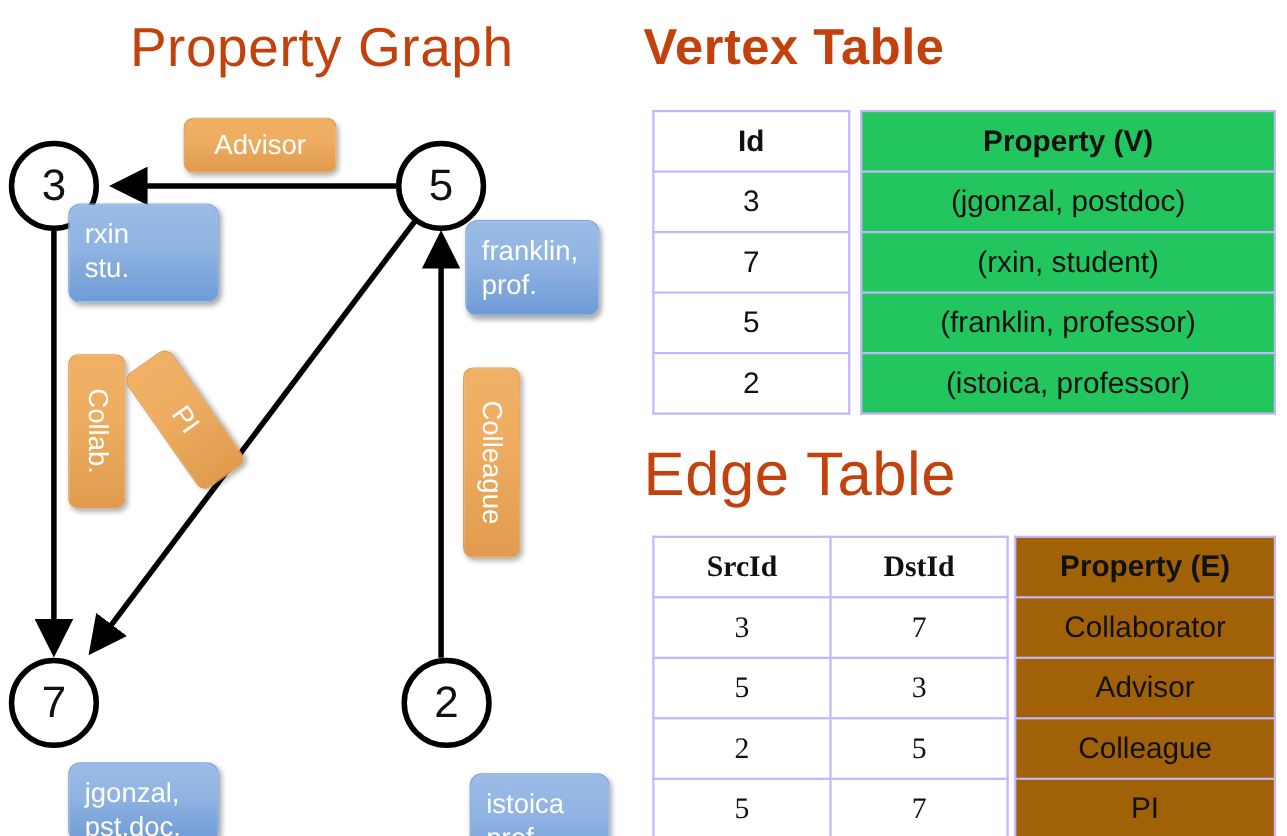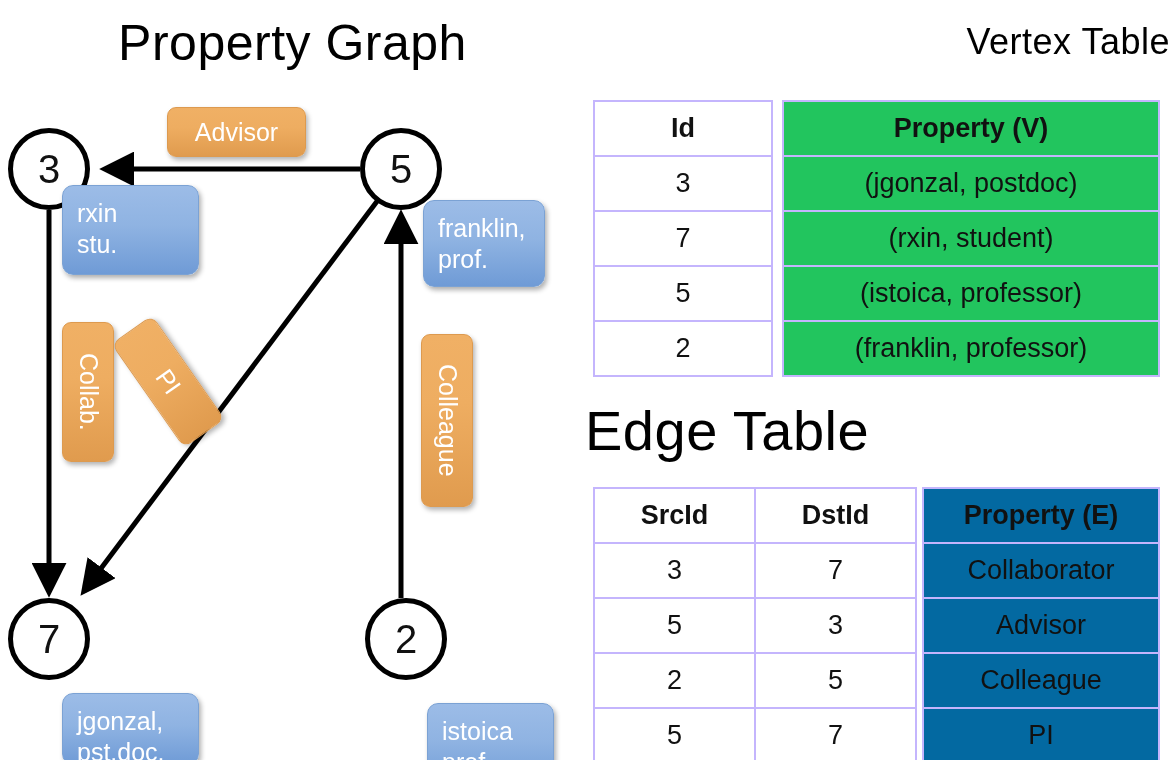--- a/index.html
+++ b/index.html
@@ -16,34 +16,35 @@
     font-family: "Liberation Sans", sans-serif;
     color: #000000;
   }
 
   
   .title {
     position: absolute;
     font-family: "Liberation Sans", sans-serif;
     font-weight: 300;
     letter-spacing: 0.5px;
-    color: #000000;
+    color: #c2410c;
     white-space: nowrap;
   }
   #title-property-graph {
     left: 0; top: 14px; width: 585px;
     text-align: center;
     font-size: 50px;
     line-height: 58px;
   }
   #title-vertex-table {
     left: 585px; top: 14px; width: 585px;
-    text-align: right;
-    font-size: 36px;
+    text-align: left;
+    font-size: 46px;
     line-height: 56px;
+    font-weight: bold;
   }
   #title-edge-table {
     left: 585px; top: 403px; width: 585px;
     text-align: left;
     font-size: 56px;
     line-height: 56px;
   }
 
   
   #graph-pane {
@@ -162,25 +163,25 @@
   
   #vertex-id-table { left: 593px; top: 100px; width: 180px; }
   #vertex-id-table td, #vertex-id-table th { height: 53px; }
 
   
   #vertex-prop-table { left: 782px; top: 100px; width: 378px; }
   #vertex-prop-table td, #vertex-prop-table th { height: 53px; background: #22c55e; }
 
   
   #edge-ids-table { left: 593px; top: 487px; width: 324px; }
-  #edge-ids-table td, #edge-ids-table th { height: 53px; }
+  #edge-ids-table td, #edge-ids-table th { height: 53px; font-family: Liberation Serif, serif; }
 
   
   #edge-prop-table { left: 922px; top: 487px; width: 238px; }
-  #edge-prop-table td, #edge-prop-table th { height: 53px; background: #0369a1; }
+  #edge-prop-table td, #edge-prop-table th { height: 53px; background: #a16207; }
 </style>
 </head>
 <body>
 
 <div class="title" id="title-property-graph">Property Graph</div>
 
 <div class="title" id="title-vertex-table">Vertex Table</div>
 
 <div class="title" id="title-edge-table">Edge Table</div>
 
@@ -275,24 +276,24 @@
     </tr>
   </thead>
   <tbody>
     <tr>
       <td>(jgonzal, postdoc)</td>
     </tr>
     <tr>
       <td>(rxin, student)</td>
     </tr>
     <tr>
+      <td>(franklin, professor)</td>
+    </tr>
+    <tr>
       <td>(istoica, professor)</td>
-    </tr>
-    <tr>
-      <td>(franklin, professor)</td>
     </tr>
   </tbody>
 </table>
 
 <table class="tbl" id="edge-ids-table">
   <thead>
     <tr>
       <th>SrcId</th>
       <th>DstId</th>
     </tr>

